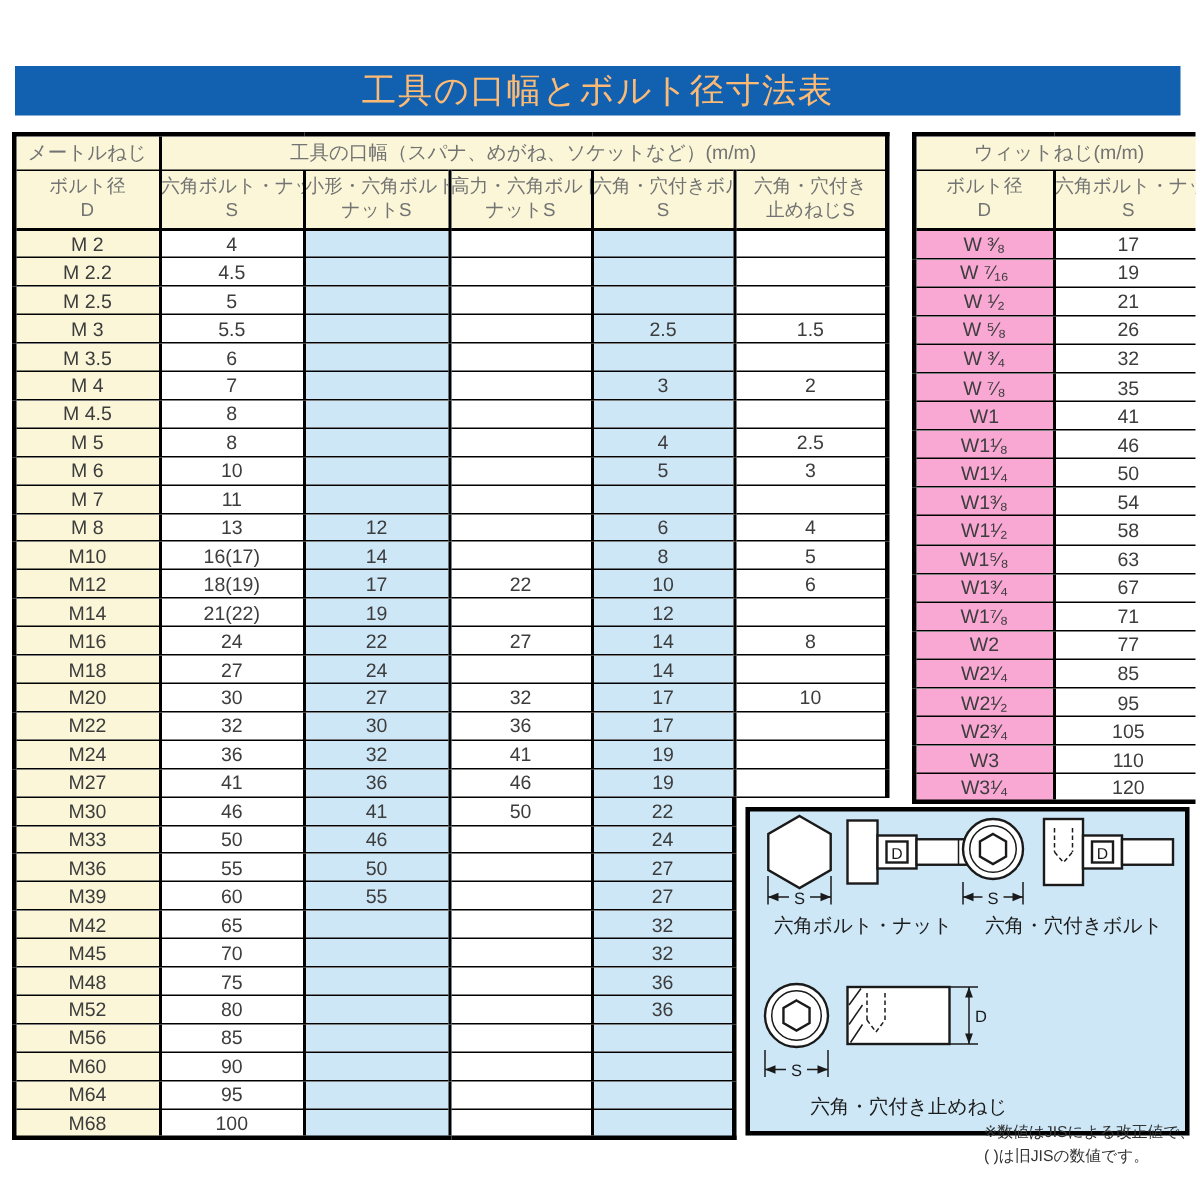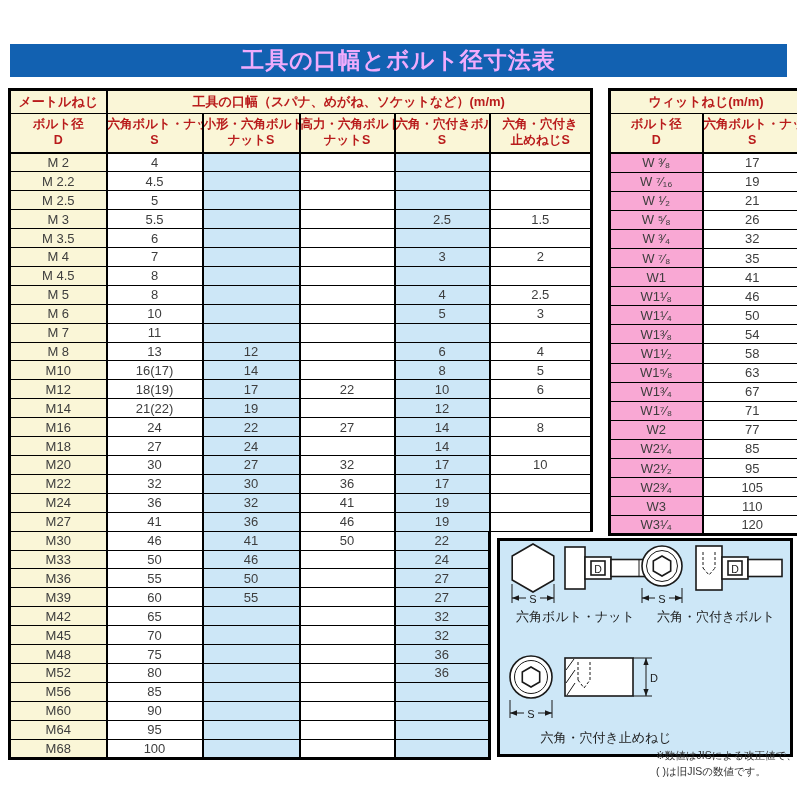--- a/index.html
+++ b/index.html
@@ -3,30 +3,30 @@
 <meta charset="utf-8">
 <style>
   html,body{margin:0;padding:0;}
   body{
     width:797px;height:797px;position:relative;background:#fff;
     font-family:"Liberation Sans","DejaVu Sans",sans-serif;
     -webkit-font-smoothing:antialiased;
   }
   .title-bar{
     position:absolute;left:10px;top:44px;width:777px;height:33px;
-    background:#1261B1;color:#f0abfc;font-weight:bold;font-size:23px;
+    background:#1261B1;color:#fdba74;font-weight:normal;font-size:23px;
     display:flex;align-items:center;justify-content:center;letter-spacing:1px;
   }
   table{border-collapse:collapse;table-layout:fixed;position:absolute;background:#fff;}
   th,td{
     border-top:1px solid #000;border-bottom:1px solid #000;
     border-left:2px solid #000;border-right:2px solid #000;
     padding:0;text-align:center;vertical-align:middle;overflow:hidden;white-space:nowrap;
   }
-  th{background:#FAF6D7;font-weight:bold;color:#b91c1c;font-size:12.5px;line-height:1.25;}
+  th{background:#FAF6D7;font-weight:normal;color:#737373;font-size:12.5px;line-height:1.25;}
   td{color:#3d3d3d;font-size:13px;}
   thead tr:nth-child(1) th{height:22px;font-size:13px;border-top:3px solid #000;}
   thead tr:nth-child(2) th{height:38px;border-bottom:2px solid #000;}
   th:first-child,td:first-child{border-left:3px solid #000;}
   th:last-child,td:last-child{border-right:3px solid #000;}
   tbody tr:last-child td{border-bottom:3px solid #000;}
 
   .metric{left:8px;top:88px;width:582px;}
   .metric tbody tr{height:18.91px;}
   .metric tbody td:first-child{background:#FAF6D7;}

